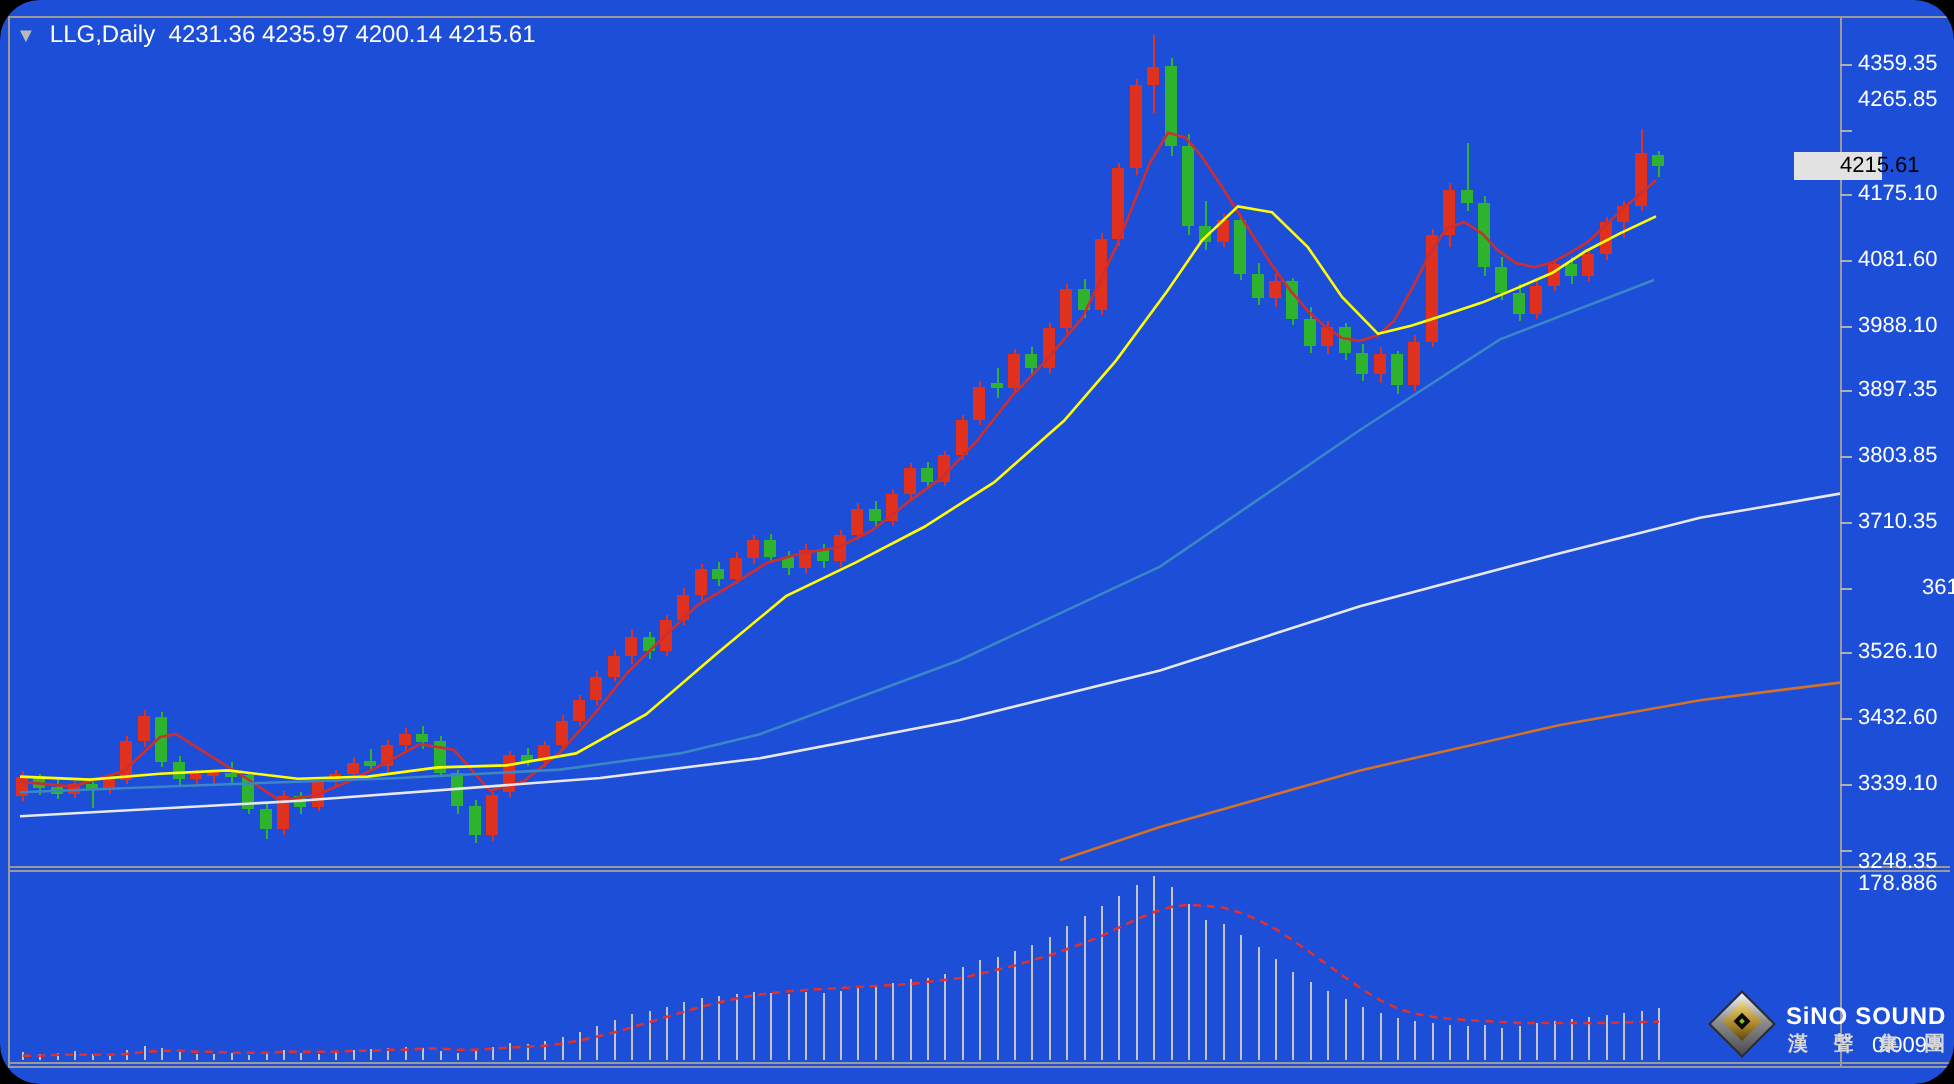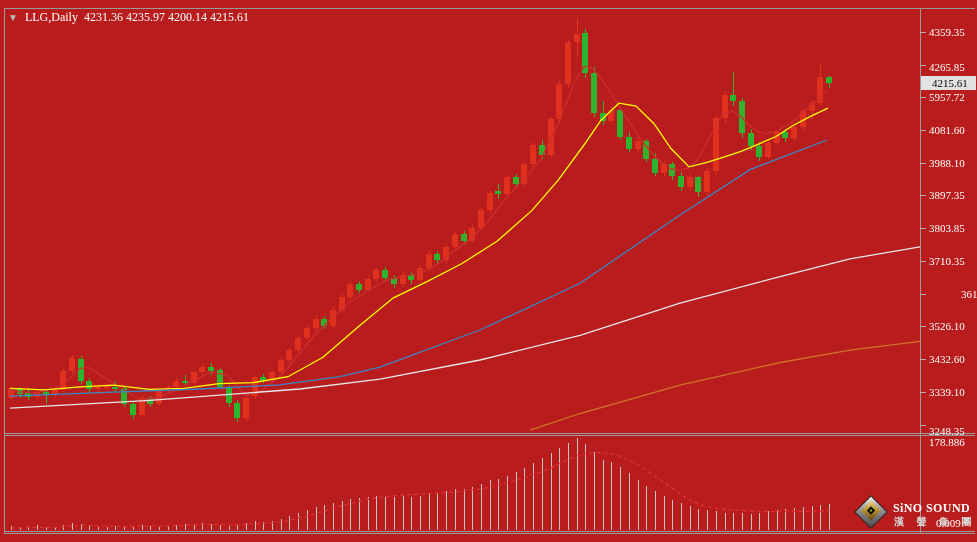--- a/index.html
+++ b/index.html
@@ -1,26 +1,26 @@
 <!DOCTYPE html>
 <html><head>
 <meta charset="utf-8">
 <style>
   html,body{margin:0;padding:0;background:#000;}
-  .screen{position:relative;width:977px;height:542px;background:#b91c1c;overflow:hidden;
-          font-family:Liberation Serif, serif;}
+  .screen{position:relative;width:977px;height:542px;background:#1d4ed8;overflow:hidden;
+          font-family:Liberation Sans, sans-serif;border-radius:20px;}
   .abs{position:absolute;}
   .frame{background:#9a9a9a;}
   .hdr{left:8px;top:10px;color:#fff;font-size:12px;white-space:nowrap;}
   .hdr .tri{color:#b8b8b8;font-size:10px;margin-right:7px;}
   .macd-hdr{left:10px;top:437px;color:#fff;font-size:12px;white-space:nowrap;}
   .axis-label{position:absolute;left:929px;color:#fff;font-size:11px;line-height:13px;}
   .axis-dash{position:absolute;left:920px;width:6px;height:1px;background:#b0b0b0;}
-  .price-tag{left:921px;width:55px;height:14px;background:#e2e2e2;color:#000;
-             font-size:11px;line-height:14px;padding-left:11px;box-sizing:border-box;}
+  .price-tag{left:897px;width:44px;height:14px;background:#e2e2e2;color:#000;
+             font-size:11px;line-height:14px;padding-left:23px;box-sizing:border-box;}
   .macd-max{left:929px;top:436px;color:#fff;font-size:11px;}
   .macd-min{left:936px;top:517px;color:#fff;font-size:11px;z-index:1;}
   .logo{left:853px;top:498px;width:122px;height:34px;z-index:2;}
   .logo-diamond{position:absolute;left:6px;top:2px;width:22px;height:22px;
      background:linear-gradient(135deg,#f4f4f4 0%,#8f8f8f 45%,#4a4a4a 100%);
      transform:rotate(45deg);border:1px solid #2c2c2c;}
   .logo-diamond .gold{position:absolute;left:3px;top:3px;width:14px;height:14px;
      background:linear-gradient(135deg,#f0d77a 0%,#a8842a 60%,#5c4410 100%);}
   .logo-diamond .core{position:absolute;left:7px;top:7px;width:6px;height:6px;background:#0a0a0a;}
   .logo-diamond .dot{position:absolute;left:9px;top:9px;width:2px;height:2px;background:#8fc31f;}
@@ -339,23 +339,23 @@
 
   <div class="abs hdr">
     <span class="tri">▼</span><span>LLG,Daily</span>&nbsp;&nbsp;<span>4231.36 4235.97 4200.14 4215.61</span>
   </div>
 
 
   <div id="axis-layer">
       <div class="axis-dash" style="top: 31.5px;"></div>
       <div class="axis-label" style="top: 25.5px;">4359.35</div>
       <div class="axis-dash" style="top: 64.5747px;"></div>
-      <div class="axis-label" style="top: 61px;">4265.85</div>
+      <div class="axis-label" style="top: 44px;">4265.85</div>
       <div class="axis-dash" style="top: 96.6766px;"></div>
-      <div class="axis-label" style="top: 90.6766px;">5957.72</div>
+      <div class="axis-label" style="top: 90.6766px;">4175.10</div>
       <div class="axis-dash" style="top: 129.751px;"></div>
       <div class="axis-label" style="top: 123.751px;">4081.60</div>
       <div class="axis-dash" style="top: 162.826px;"></div>
       <div class="axis-label" style="top: 156.826px;">3988.10</div>
       <div class="axis-dash" style="top: 194.928px;"></div>
       <div class="axis-label" style="top: 188.928px;">3897.35</div>
       <div class="axis-dash" style="top: 228.003px;"></div>
       <div class="axis-label" style="top: 222.003px;">3803.85</div>
       <div class="axis-dash" style="top: 261.077px;"></div>
       <div class="axis-label" style="top: 255.077px;">3710.35</div>

